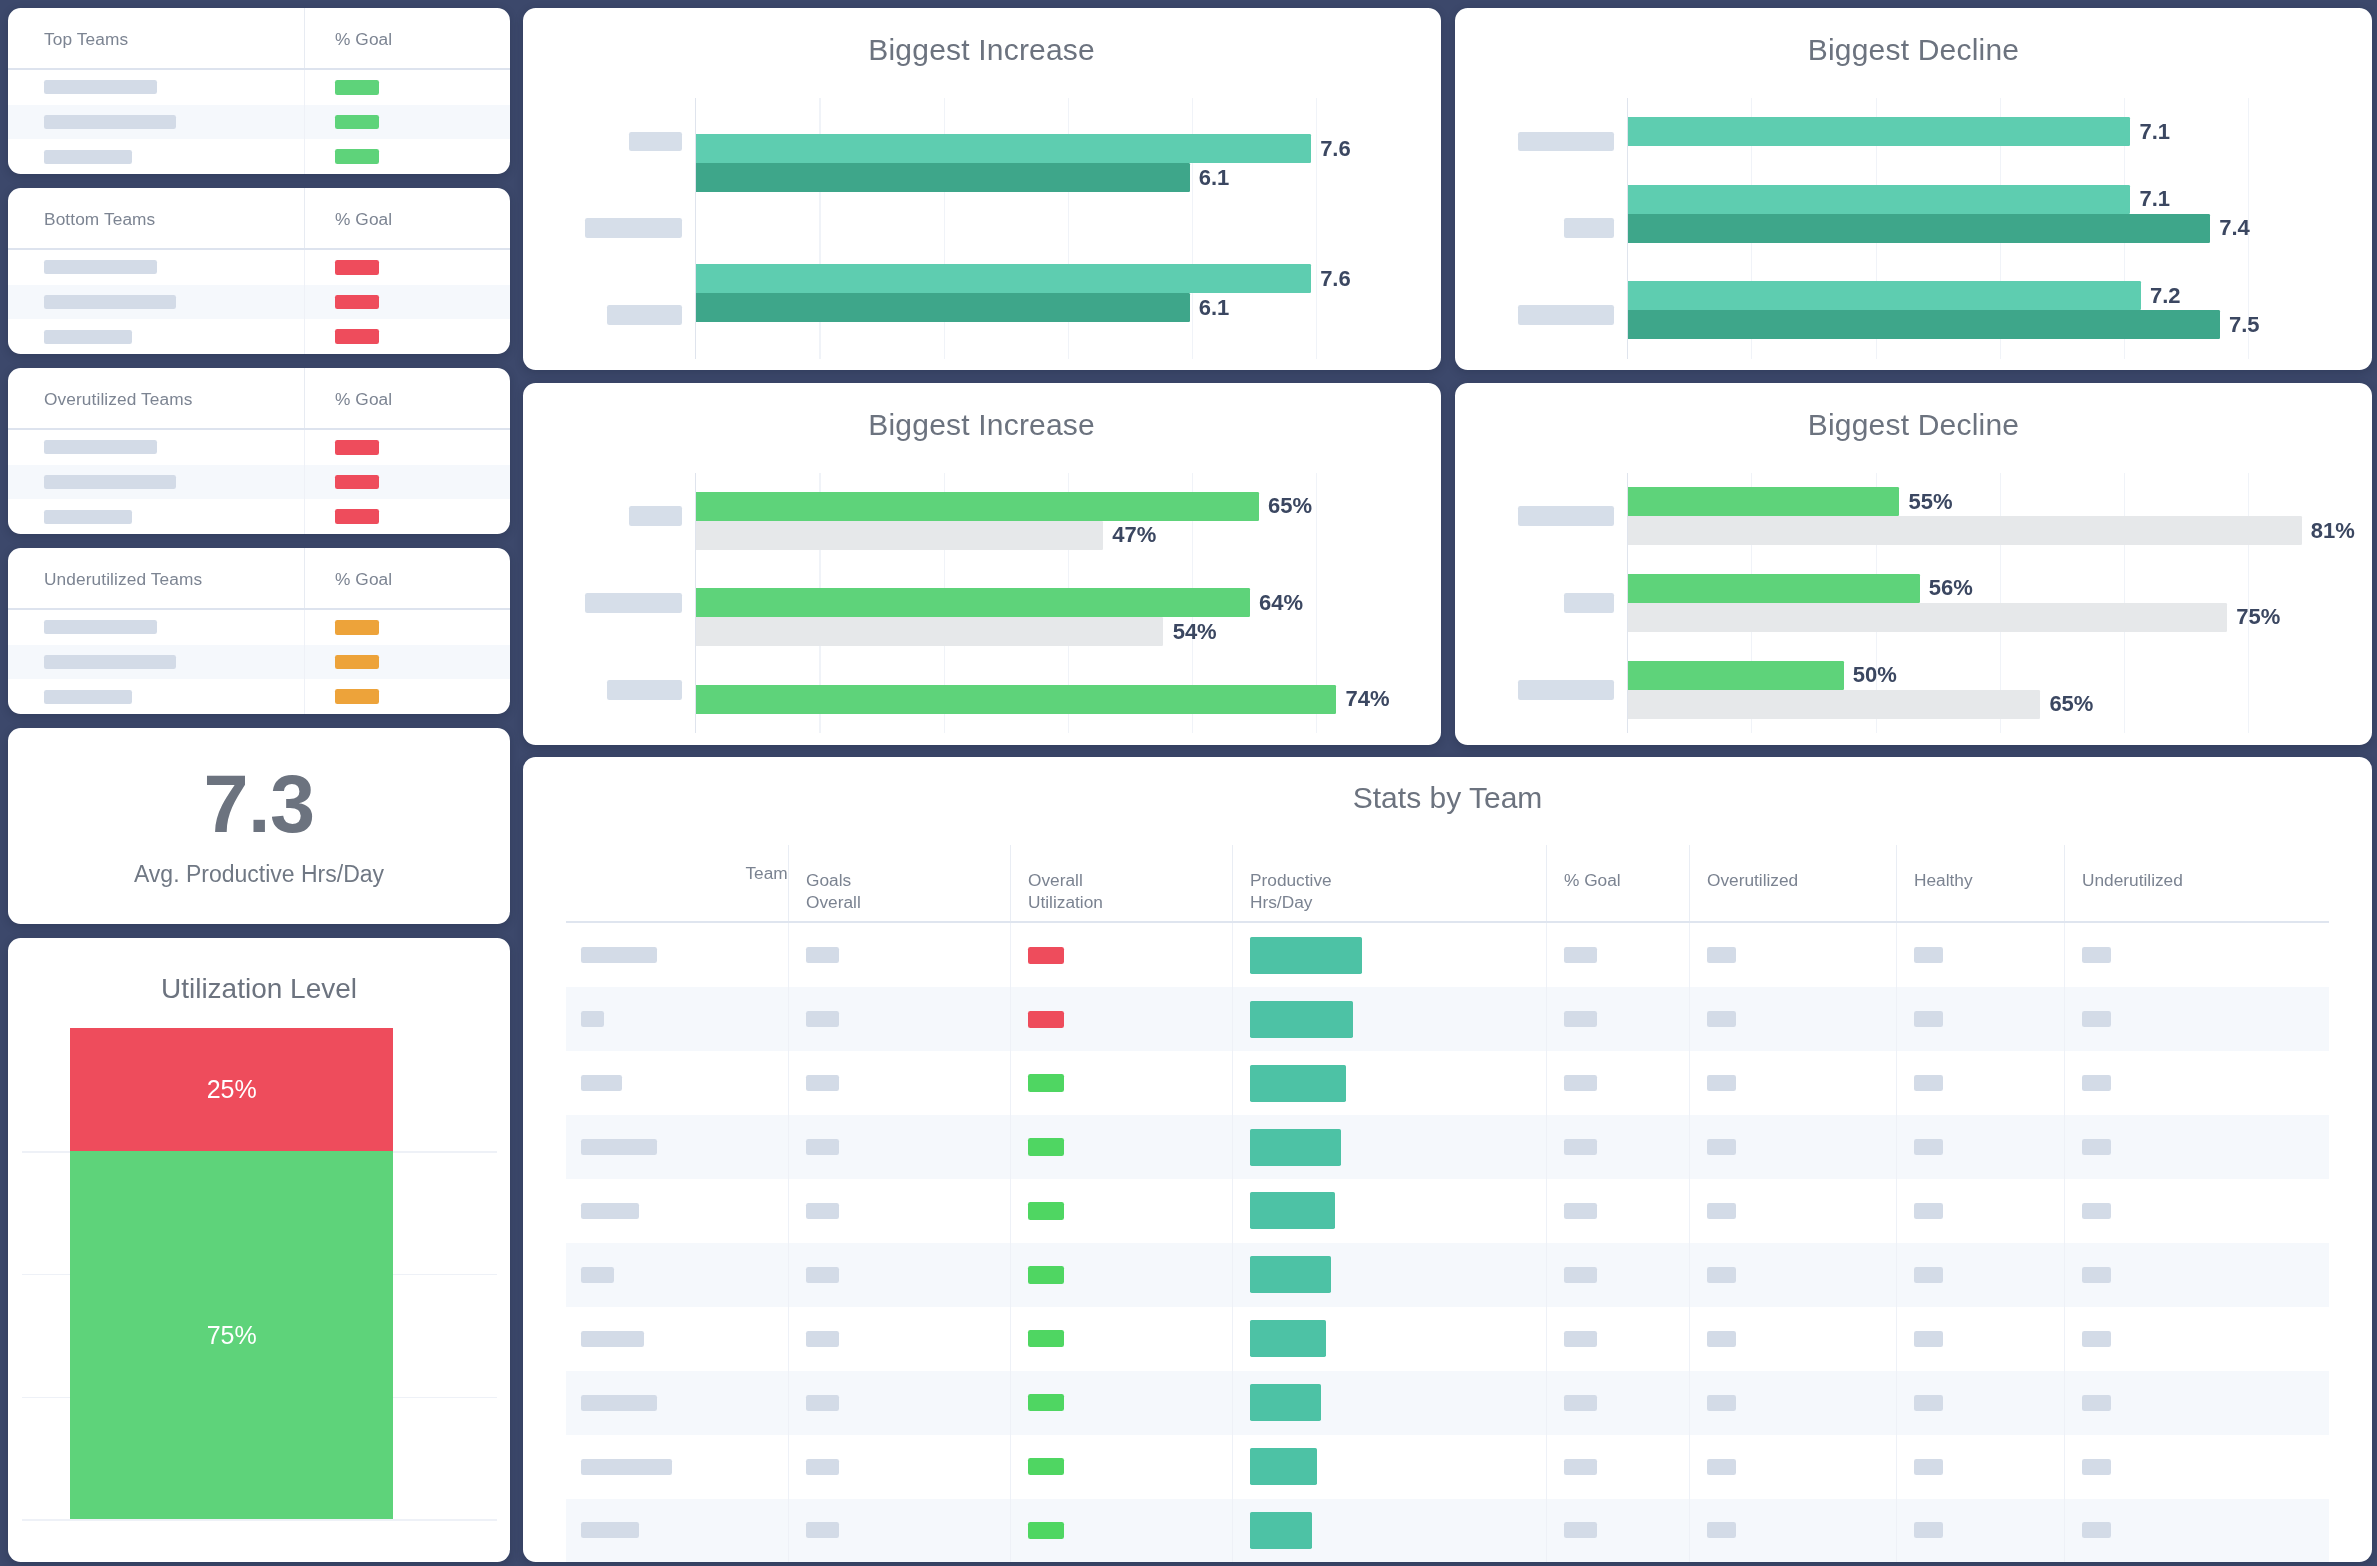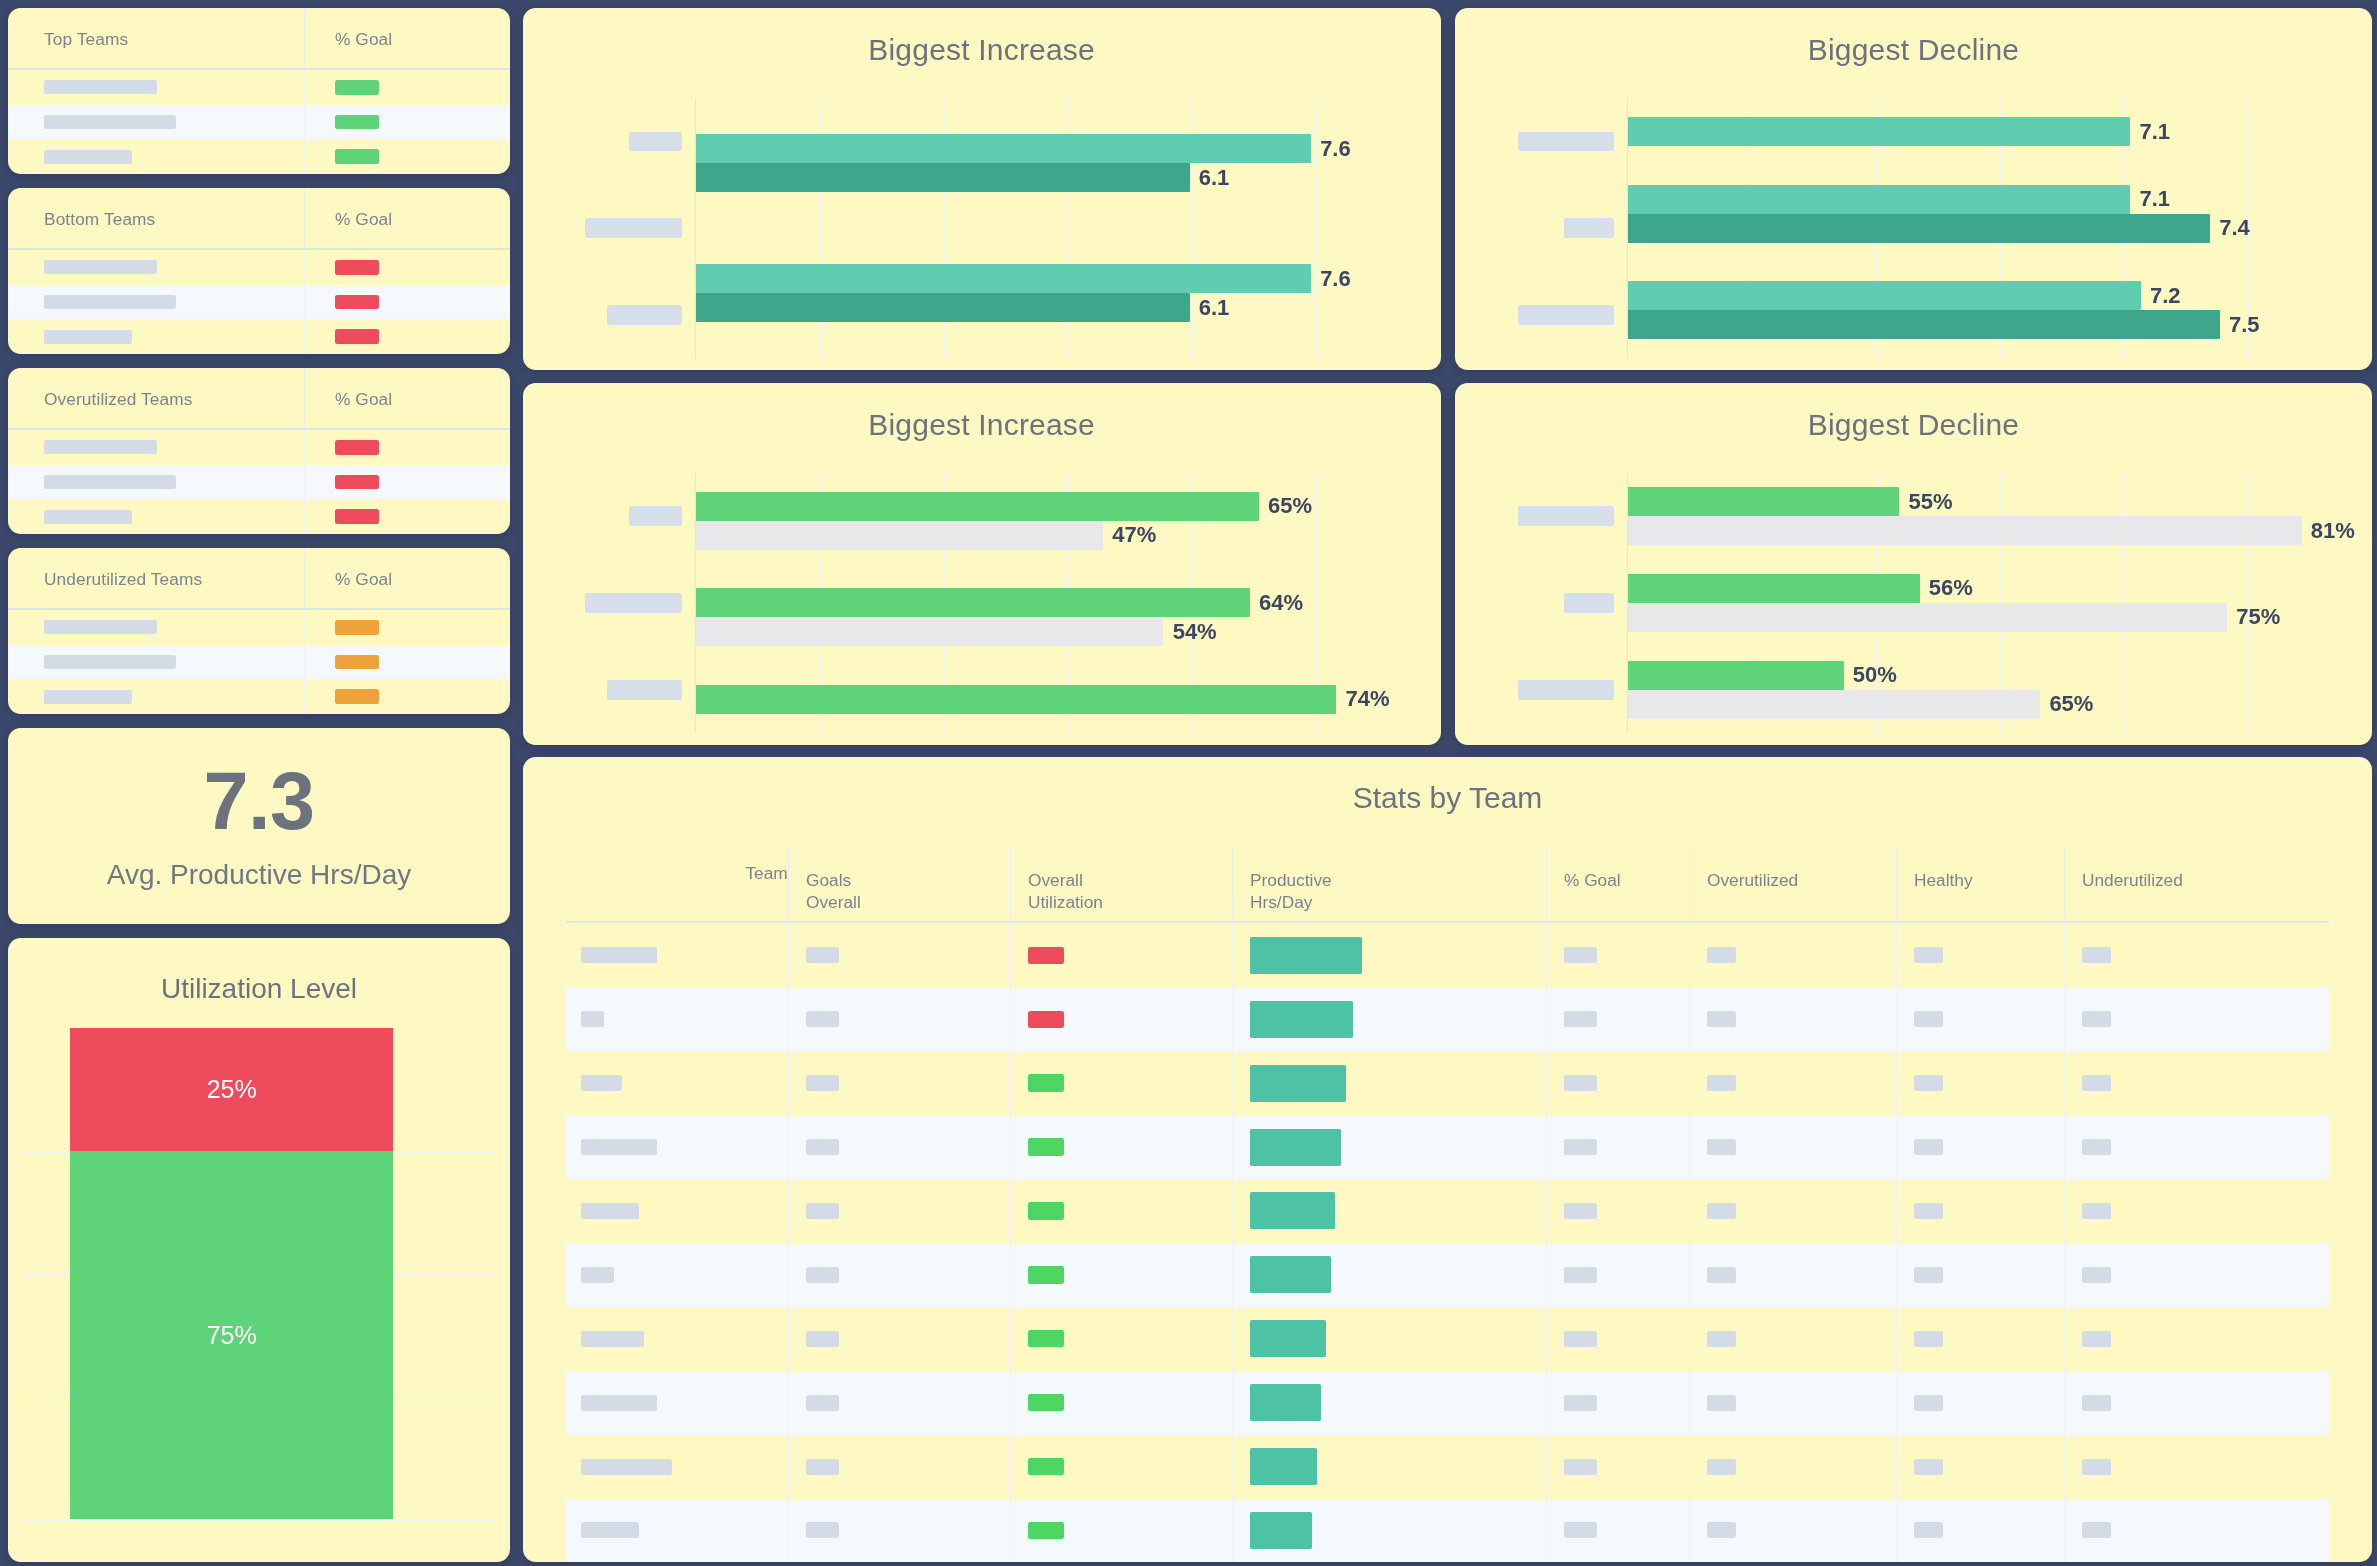--- a/index.html
+++ b/index.html
@@ -13,21 +13,21 @@
     position: relative;
     width: 2377px; height: 1567px;
     background: #3c486b;
     padding: 8px 4.6px 4.6px 8px;
     display: flex;
     gap: 12.7px;
   }
 
   
   .card {
-    background: #fef9c3;
+    background: #ffffff;
     border-radius: 12.7px;
     box-shadow: 0 2.3px 8px rgba(20,26,45,.22);
     position: relative;
     overflow: hidden;
   }
 
   
   .col-left {
     width: 502px;
     flex: 0 0 502px;
@@ -68,21 +68,21 @@
   }
   .mini-row.alt { background: #f5f8fc; }
   .mr-c1 { width:297px; flex:0 0 297px; height:100%; display:flex; align-items:center; padding-left:36px; border-right:1.7px solid #eef1f7; }
   .mr-c2 { flex:1; height:100%; display:flex; align-items:center; padding-left:30px; }
   .ph { height: 14px; border-radius: 2.3px; background: #d3dbe7; }
   .chip { height: 14.4px; width: 44px; border-radius: 2.3px; }
 
   
   .kpi { height: 196px; display:flex; flex-direction:column; align-items:center; justify-content:center; gap: 3.5px; }
   .kpi-value { font-size: 81px; font-weight: 700; color: #6c737f; line-height: 1; letter-spacing: -0.6px; }
-  .kpi-label { font-size: 28px; color: #707884; margin-top: 12.7px; }
+  .kpi-label { font-size: 23px; color: #707884; margin-top: 12.7px; }
 
   
   .util { flex: 1 1 auto; min-height: 0; display:flex; flex-direction:column; align-items:center; padding-top: 35px; }
   .util-title { font-size: 28px; color:#6c737f; }
   .util-plot {
     position: relative;
     margin-top: 23px;
     width: 403px;
     flex: 1 1 auto;
     min-height: 0;

